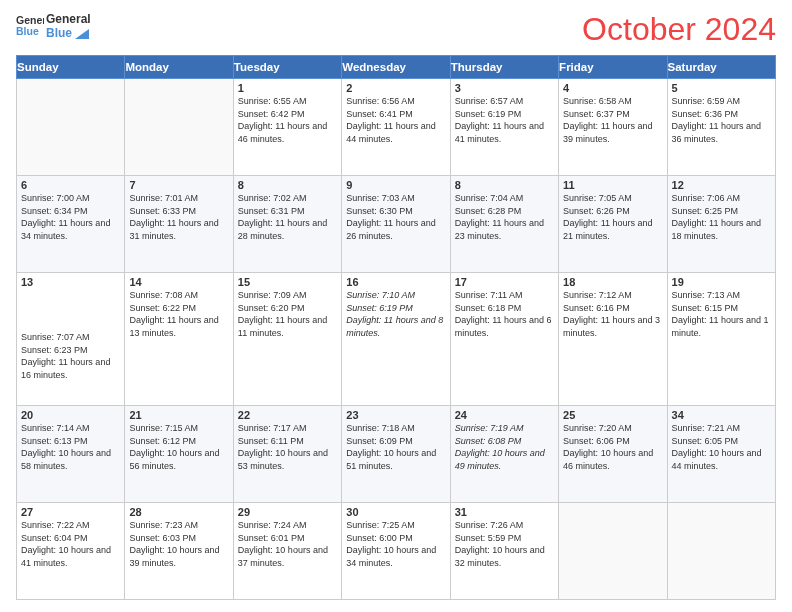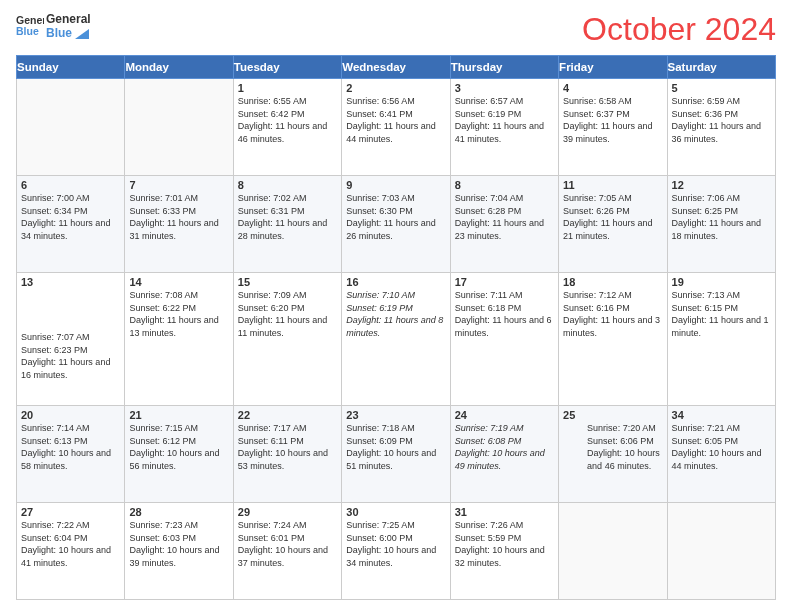--- a/index.html
+++ b/index.html
@@ -274,21 +274,21 @@
 Daylight: 10 hours and 51 minutes.</div>
           </td>
           <td>
             <span class="day-number">24</span>
             <div class="day-info" style="white-space: pre-line; font-style: italic;">Sunrise: 7:19 AM
 Sunset: 6:08 PM
 Daylight: 10 hours and 49 minutes.</div>
           </td>
           <td>
             <span class="day-number">25</span>
-            <div class="day-info" style="white-space: pre-line; margin-left: 24px;">Sunrise: 7:20 AM
+            <div class="day-info" style="white-space: pre-line;">Sunrise: 7:20 AM
 Sunset: 6:06 PM
 Daylight: 10 hours and 46 minutes.</div>
           </td>
           <td>
             <span class="day-number">34</span>
             <div class="day-info" style="white-space: pre-line;">Sunrise: 7:21 AM
 Sunset: 6:05 PM
 Daylight: 10 hours and 44 minutes.</div>
           </td>
         </tr>

